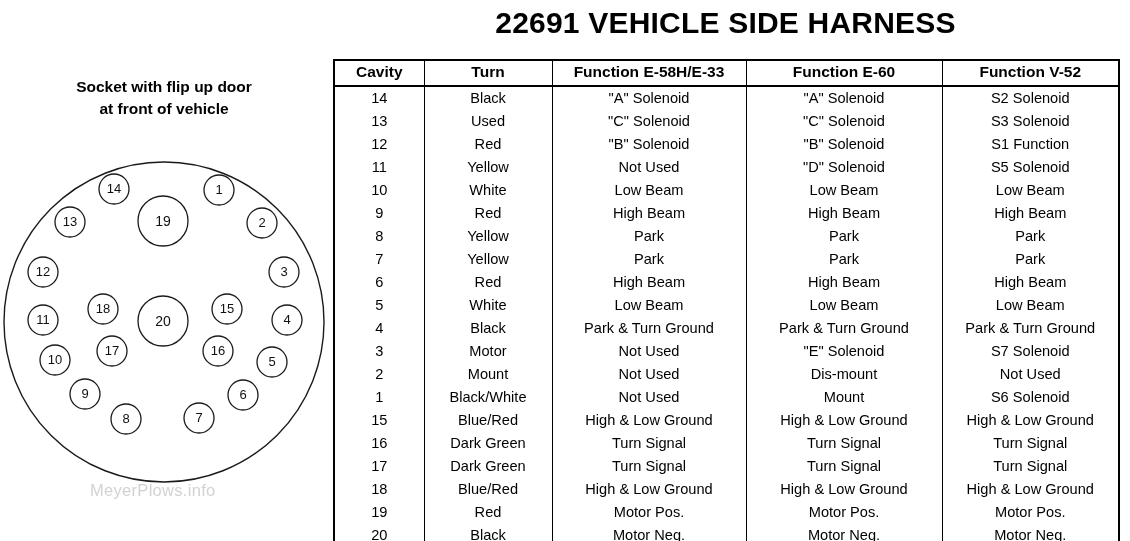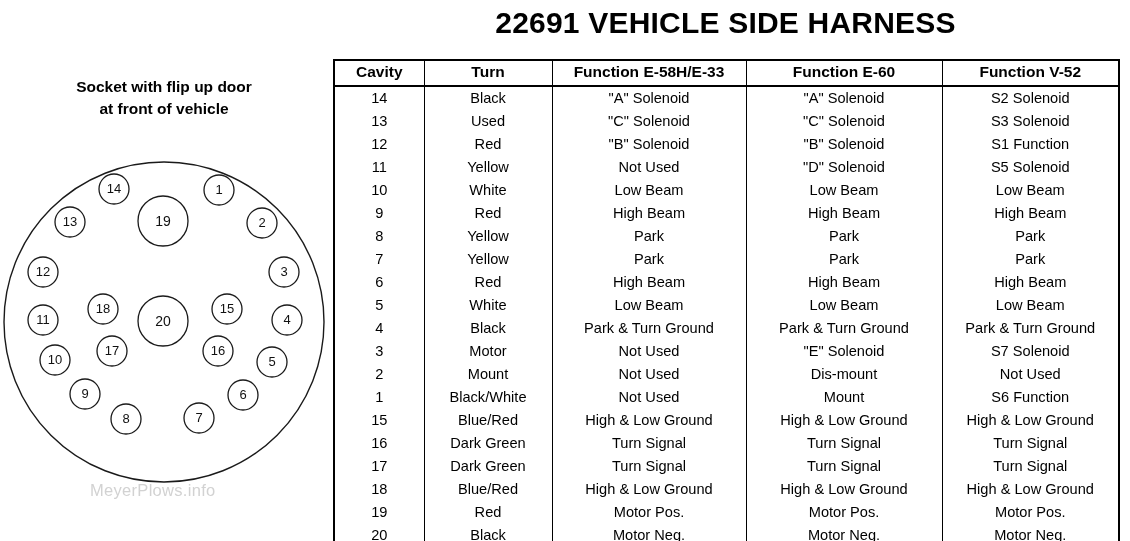--- a/index.html
+++ b/index.html
@@ -288,21 +288,21 @@
         <td>Mount</td>
         <td>Not Used</td>
         <td>Dis-mount</td>
         <td>Not Used</td>
       </tr>
       <tr>
         <td>1</td>
         <td>Black/White</td>
         <td>Not Used</td>
         <td>Mount</td>
-        <td>S6 Function</td>
+        <td>S6 Solenoid</td>
       </tr>
       <tr>
         <td>15</td>
         <td>Blue/Red</td>
         <td>High &amp; Low Ground</td>
         <td>High &amp; Low Ground</td>
         <td>High &amp; Low Ground</td>
       </tr>
       <tr>
         <td>16</td>

